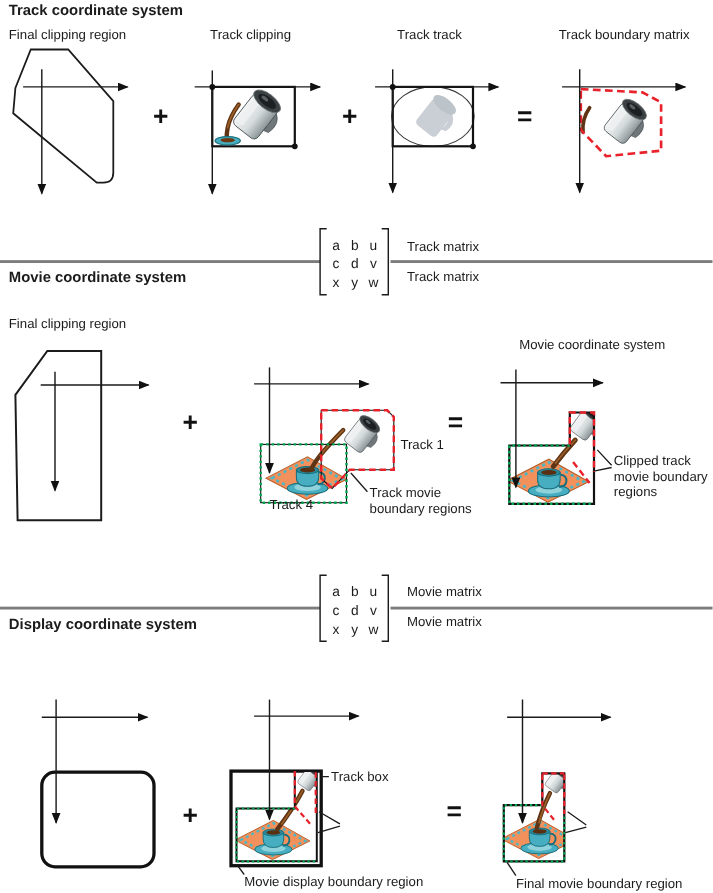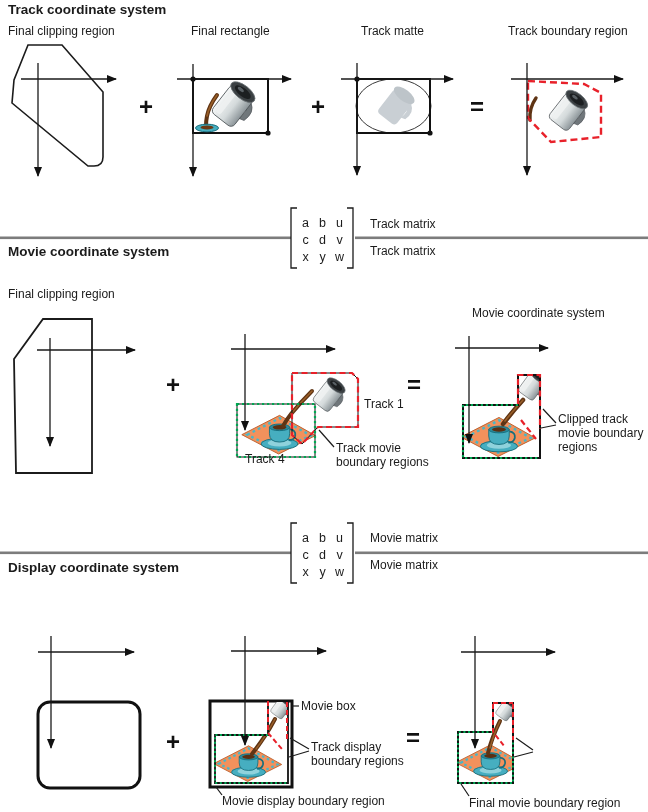--- a/index.html
+++ b/index.html
@@ -205,23 +205,23 @@
     <path d="M292,706 H299"></path>
     <path d="M309,749 L290,738 M309,751 L289,757"></path>
     <path d="M216,787 L222,795"></path>
     <path d="M533,750 L516,738 M533,752 L514,757"></path>
     <path d="M461,784 L469,796"></path>
   </g>
 </svg>
 
 <div class="lbl hdg" style="left:8px;top:3px">Track coordinate system</div>
 <div class="lbl" style="left:8px;top:24px">Final clipping region</div>
-<div class="lbl" style="left:191px;top:24px">Final rectangle</div>
-<div class="lbl" style="left:361px;top:24px">Track matte</div>
-<div class="lbl" style="left:508px;top:24px">Track boundary region</div>
+<div class="lbl" style="left:191px;top:24px">Track clipping</div>
+<div class="lbl" style="left:361px;top:24px">Track track</div>
+<div class="lbl" style="left:508px;top:24px">Track boundary matrix</div>
 
 <div class="op" style="left:146px;top:107px">+</div>
 <div class="op" style="left:318px;top:107px">+</div>
 <div class="op" style="left:477px;top:107px">=</div>
 
 <div class="matrix" style="left:297px;top:215px">
   <span>a</span>
   <span>b</span>
   <span>u</span>
   <span>c</span>
@@ -253,21 +253,20 @@
   <span>d</span>
   <span>v</span>
   <span>x</span>
   <span>y</span>
   <span>w</span>
 </div>
 <div class="lbl" style="left:370px;top:531px">Movie matrix</div>
 <div class="lbl" style="left:370px;top:558px">Movie matrix</div>
 
 <div class="lbl hdg" style="left:8px;top:561px">Display coordinate system</div>
-<div class="lbl" style="left:301px;top:699px">Movie box</div>
-<div class="lbl wrap" style="left:311px;top:740px;width:102px">Track display boundary regions</div>
+<div class="lbl" style="left:301px;top:699px">Track box</div>
 <div class="lbl" style="left:222px;top:794px">Movie display boundary region</div>
 <div class="lbl" style="left:469px;top:796px">Final movie boundary region</div>
 
 <div class="op" style="left:173px;top:742px">+</div>
 <div class="op" style="left:413px;top:738px">=</div>
 
 </div>
 
 </body></html>

